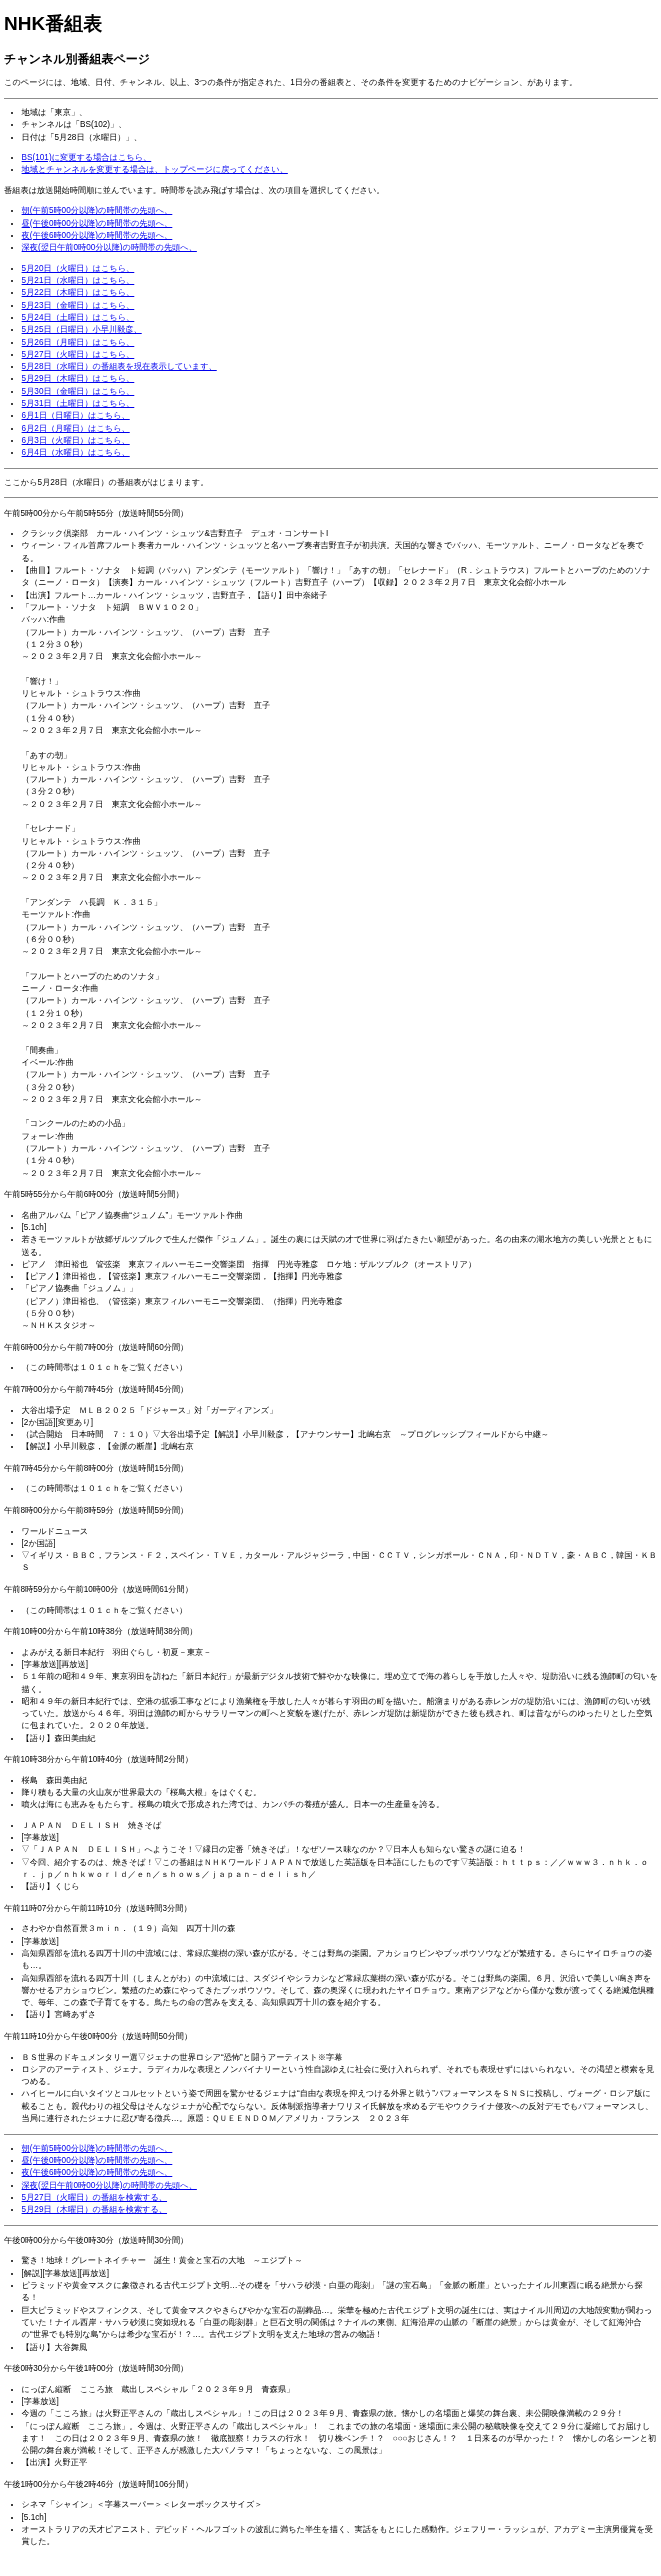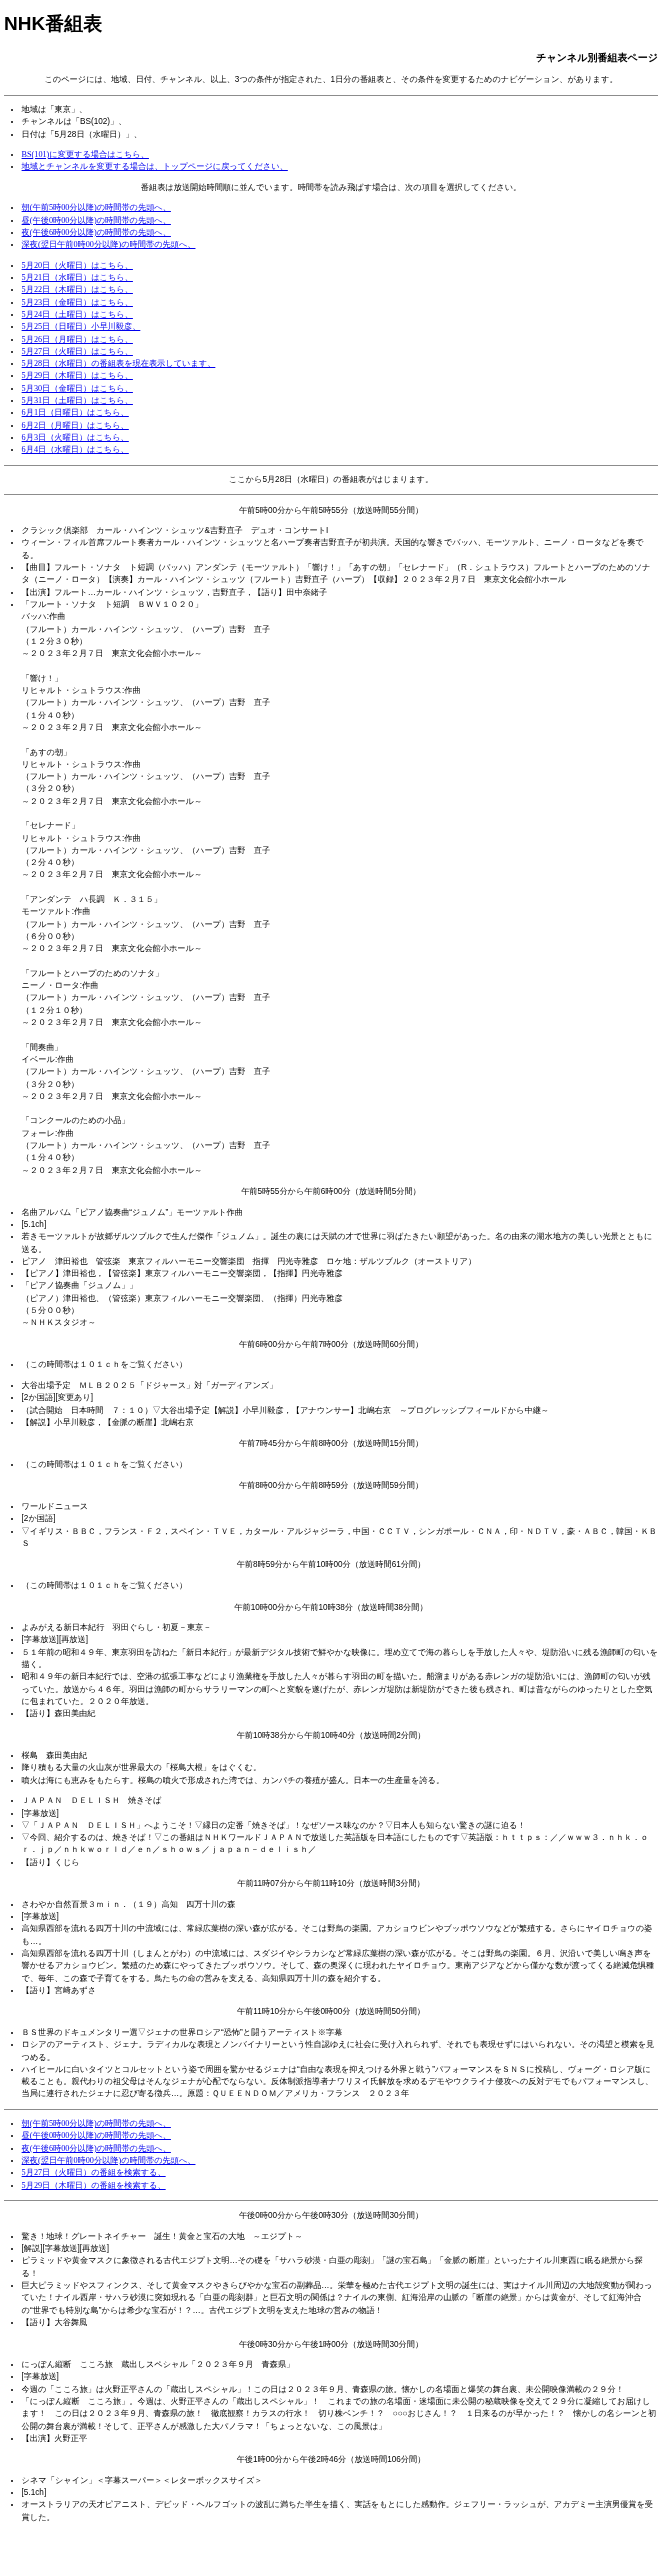--- a/index.html
+++ b/index.html
@@ -1,23 +1,23 @@
 <!DOCTYPE html>
 <html lang="ja" style="font-size:8.2px"><head>
 <meta charset="utf-8">
 <style>
   html,body{margin:0;padding:0;background:#fff;}
   #viewport{width:662px;height:3091px;overflow:hidden;box-sizing:border-box;padding:0 4.1px;
     font-family:"Liberation Sans",sans-serif;font-size:8.2px;line-height:1.5;color:#000;}
   h1{font-size:19px;font-weight:bold;margin:10.3px 0 9.3px 0;}
-  h2{font-size:10px;font-weight:bold;margin:11.3px 0 9.3px 0;text-align:right;}
-  p{margin:8.2px 0;text-align:center;}
+  h2{font-size:12px;font-weight:bold;margin:11.3px 0 9.3px 0;}
+  p{margin:8.2px 0;}
   ul{margin:8.2px 0;padding-left:17.5px;list-style-type:disc;}
   li{margin:0;padding:0;}
-  a{color:#0000EE;text-decoration:underline;cursor:pointer;font-family:Liberation Serif, serif;}
+  a{color:#0000EE;text-decoration:underline;cursor:pointer;}
   hr{border:none;border-top:0.5px solid #8c8c8c;margin:5.2px 0;}
   .time-heading{margin:9.3px 0 8.2px 0;}
 </style>
 </head>
 <body>
 
 <div id="viewport">
   <h1>NHK番組表</h1>
   <h2>チャンネル別番組表ページ</h2>
   <p>このページには、地域、日付、チャンネル、以上、3つの条件が指定された、1日分の番組表と、その条件を変更するためのナビゲーション、があります。</p>
@@ -74,20 +74,21 @@
         <li>[5.1ch]</li>
         <li>若きモーツァルトが故郷ザルツブルクで生んだ傑作「ジュノム」。誕生の裏には天賦の才で世界に羽ばたきたい願望があった。名の由来の湖水地方の美しい光景とともに送る。</li>
         <li>ピアノ　津田裕也　管弦楽　東京フィルハーモニー交響楽団　指揮　円光寺雅彦　ロケ地：ザルツブルク（オーストリア）</li>
         <li>【ピアノ】津田裕也，【管弦楽】東京フィルハーモニー交響楽団，【指揮】円光寺雅彦</li>
         <li>「ピアノ協奏曲「ジュノム」」<br>（ピアノ）津田裕也、（管弦楽）東京フィルハーモニー交響楽団、（指揮）円光寺雅彦<br>（５分００秒）<br>～ＮＨＫスタジオ～</li>
       </ul>
       <p class="time-heading">午前6時00分から午前7時00分（放送時間60分間）</p>
       <ul>
         <li>（この時間帯は１０１ｃｈをご覧ください）</li>
       </ul>
+      <p class="time-heading">午前7時00分から午前7時45分（放送時間45分間）</p>
       <ul>
         <li>大谷出場予定　ＭＬＢ２０２５「ドジャース」対「ガーディアンズ」</li>
         <li>[2か国語][変更あり]</li>
         <li>（試合開始　日本時間　７：１０）▽大谷出場予定【解説】小早川毅彦，【アナウンサー】北嶋右京　～プログレッシブフィールドから中継～</li>
         <li>【解説】小早川毅彦，【金脈の断崖】北嶋右京</li>
       </ul>
       <p class="time-heading">午前7時45分から午前8時00分（放送時間15分間）</p>
       <ul>
         <li>（この時間帯は１０１ｃｈをご覧ください）</li>
       </ul>

